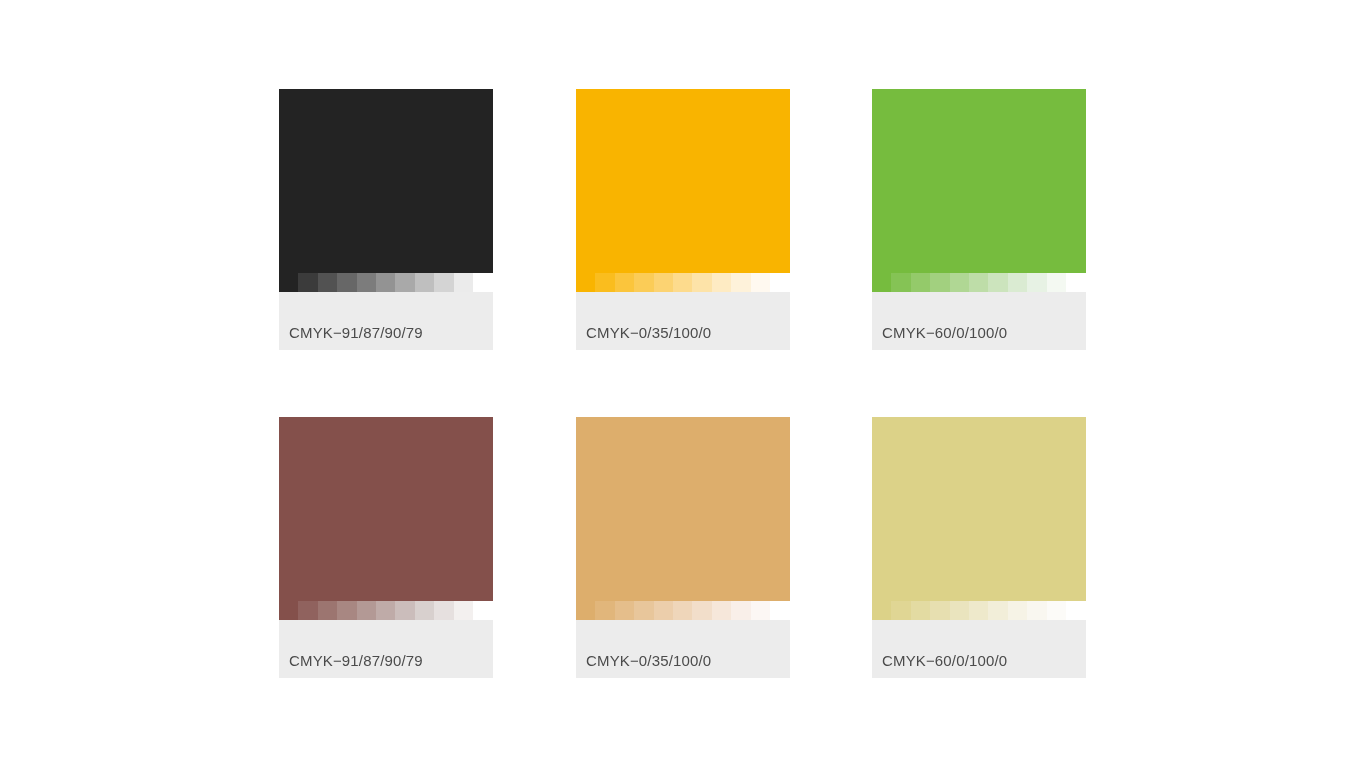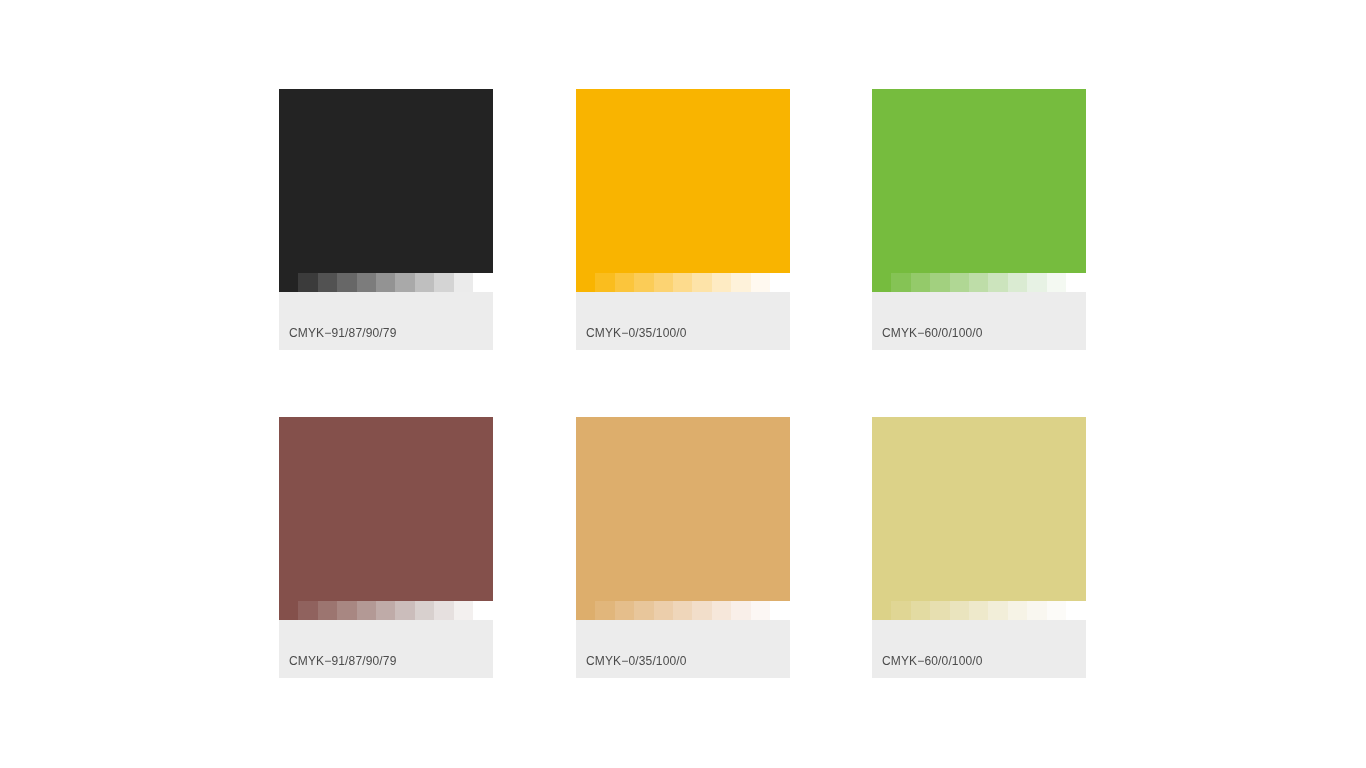--- a/index.html
+++ b/index.html
@@ -40,21 +40,21 @@
   .swatch-label-band {
     width: 214px;
     height: 58px;
     background: #ececec;
     position: relative;
   }
   .swatch-label-text {
     position: absolute;
     left: 10px;
     bottom: 9px;
-    font-size: 12px;
+    font-size: 15px;
     line-height: 16px;
     color: #4b4b4b;
     letter-spacing: 0.15px;
     white-space: nowrap;
     font-family: "Liberation Sans", sans-serif;
   }
   
   .col-0 { left: 279px; }
   .col-1 { left: 576px; }
   .col-2 { left: 872px; }

